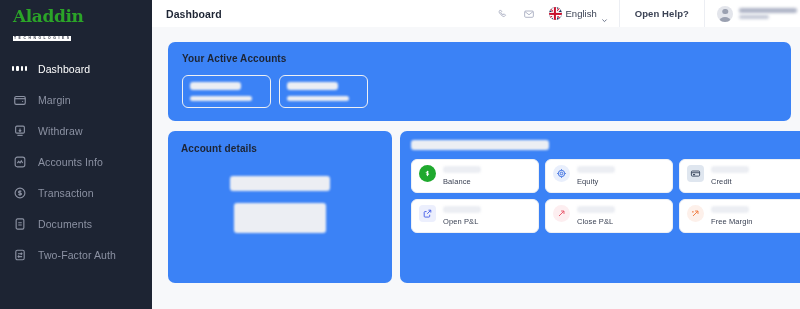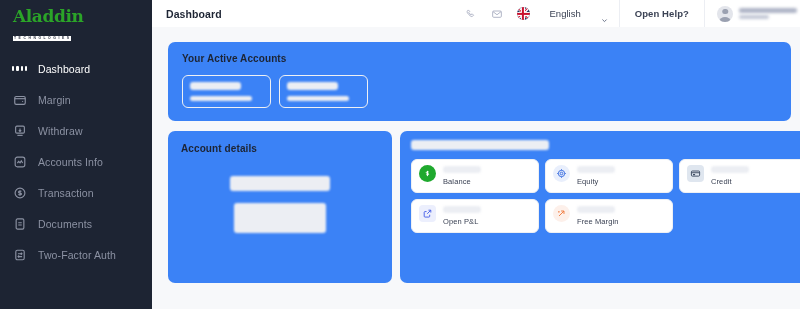--- a/index.html
+++ b/index.html
@@ -71,21 +71,21 @@
   }
   .header-right {
     margin-left: auto; display: flex; align-items: center; height: 27px;
   }
   .hicon {
     width: 26px; height: 27px;
     display: flex; align-items: center; justify-content: center; cursor: pointer;
   }
   .hicon svg { stroke: #a9aec1; fill: none; stroke-width: 1.2; }
   .lang {
-    display: flex; align-items: center; gap: 20px;
+    display: flex; align-items: center; gap: 4px;
     padding: 0 11px 0 7px; height: 27px; cursor: pointer;
   }
   .lang-label { font-size: 9.5px; color: #3b4254; }
   .flag {
     width: 13px; height: 13px; border-radius: 50%;
     overflow: hidden; position: relative; flex: 0 0 13px;
     background: #21355f;
   }
   .flag .d1, .flag .d2 {
     position: absolute; left: 50%; top: -12%;
@@ -415,20 +415,32 @@
                     <path d="M12.8 3.2L7.6 8.4"></path>
                     <path d="M11.2 9.8v2.2a1.2 1.2 0 0 1-1.2 1.2H4.4a1.2 1.2 0 0 1-1.2-1.2V6.4a1.2 1.2 0 0 1 1.2-1.2h2.2"></path>
                   </svg>
               </span>
               <span class="m-body">
                 <span class="sk sk-val"></span>
                 <span class="m-label">Open P&amp;L</span>
               </span>
             </div>
 
+            <div class="metric">
+              <span class="m-ico ico-red-l">
+                <svg viewBox="0 0 16 16" width="11" height="11" style="stroke:#e8566b">
+                    <path d="M11.6 4.4L4.4 11.6"></path>
+                    <path d="M11.6 4.4v4.2M11.6 4.4H7.4"></path>
+                  </svg>
+              </span>
+              <span class="m-body">
+                <span class="sk sk-val"></span>
+                <span class="m-label">Close P&amp;L</span>
+              </span>
+            </div>
 
             <div class="metric">
               <span class="m-ico ico-orange-l">
                 <svg viewBox="0 0 16 16" width="11" height="11" style="stroke:#f07b3f">
                     <path d="M4.4 11.6L11.6 4.4"></path>
                     <path d="M11.6 8.6V4.4H7.4"></path>
                     <path d="M3.4 5.6h1.6M4.2 4.8v1.6"></path>
                   </svg>
               </span>
               <span class="m-body">

